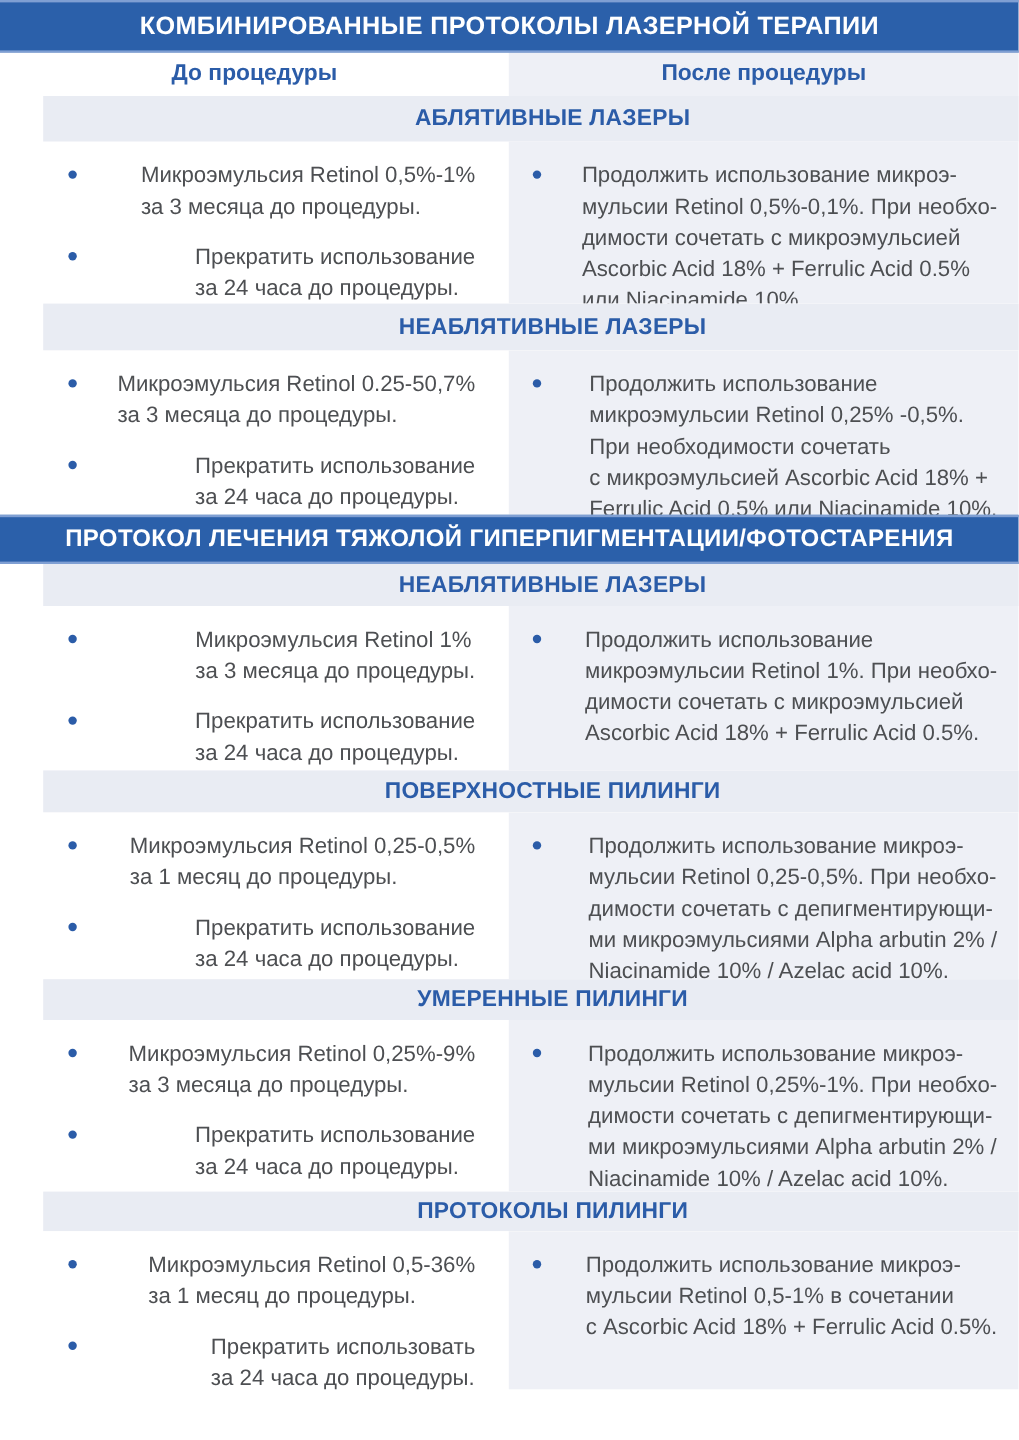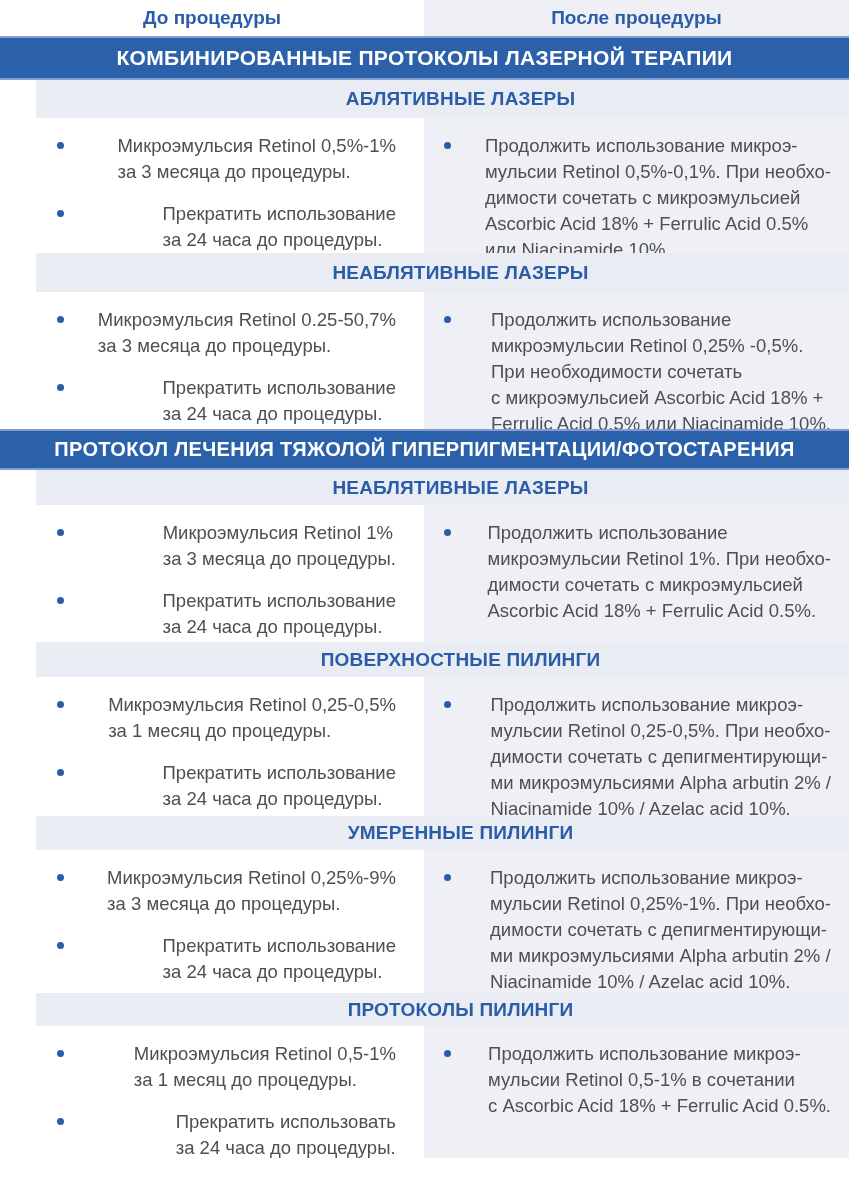--- a/index.html
+++ b/index.html
@@ -55,26 +55,26 @@
   .btext {
     font-size:18.5px; line-height:26px; color:#4d4f52;
     white-space:pre-line;
   }
 </style>
 </head>
 <body>
 
 <div class="page">
 
+  <div class="row band-main" style="height:44px">КОМБИНИРОВАННЫЕ ПРОТОКОЛЫ ЛАЗЕРНОЙ ТЕРАПИИ</div>
+
   <div class="row" style="height:36px">
     <div class="top-cell top-left">До процедуры</div>
     <div class="top-cell top-right">После процедуры</div>
   </div>
-
-  <div class="row band-main" style="height:44px">КОМБИНИРОВАННЫЕ ПРОТОКОЛЫ ЛАЗЕРНОЙ ТЕРАПИИ</div>
 
   <div class="row band-sub" style="height:38px">АБЛЯТИВНЫЕ ЛАЗЕРЫ</div>
 
   <div class="row content" style="height:135px">
     <div class="cell-left">
       <ul class="bullets">
         <li class="bullet">
             <span class="dot"></span>
             <span class="btext">Микроэмульсия Retinol 0,5%-1%
 за 3 месяца до процедуры.</span>
@@ -226,21 +226,21 @@
     </div>
   </div>
 
   <div class="row band-sub" style="height:33px">ПРОТОКОЛЫ ПИЛИНГИ</div>
 
   <div class="row content" style="height:132px">
     <div class="cell-left">
       <ul class="bullets">
         <li class="bullet">
             <span class="dot"></span>
-            <span class="btext">Микроэмульсия Retinol 0,5-1%
+            <span class="btext">Микроэмульсия Retinol 0,5-36%
 за 1 месяц до процедуры.</span>
           </li>
         <li class="bullet">
             <span class="dot"></span>
             <span class="btext">Прекратить использовать
 за 24 часа до процедуры.</span>
           </li>
       </ul>
     </div>
     <div class="cell-right">

